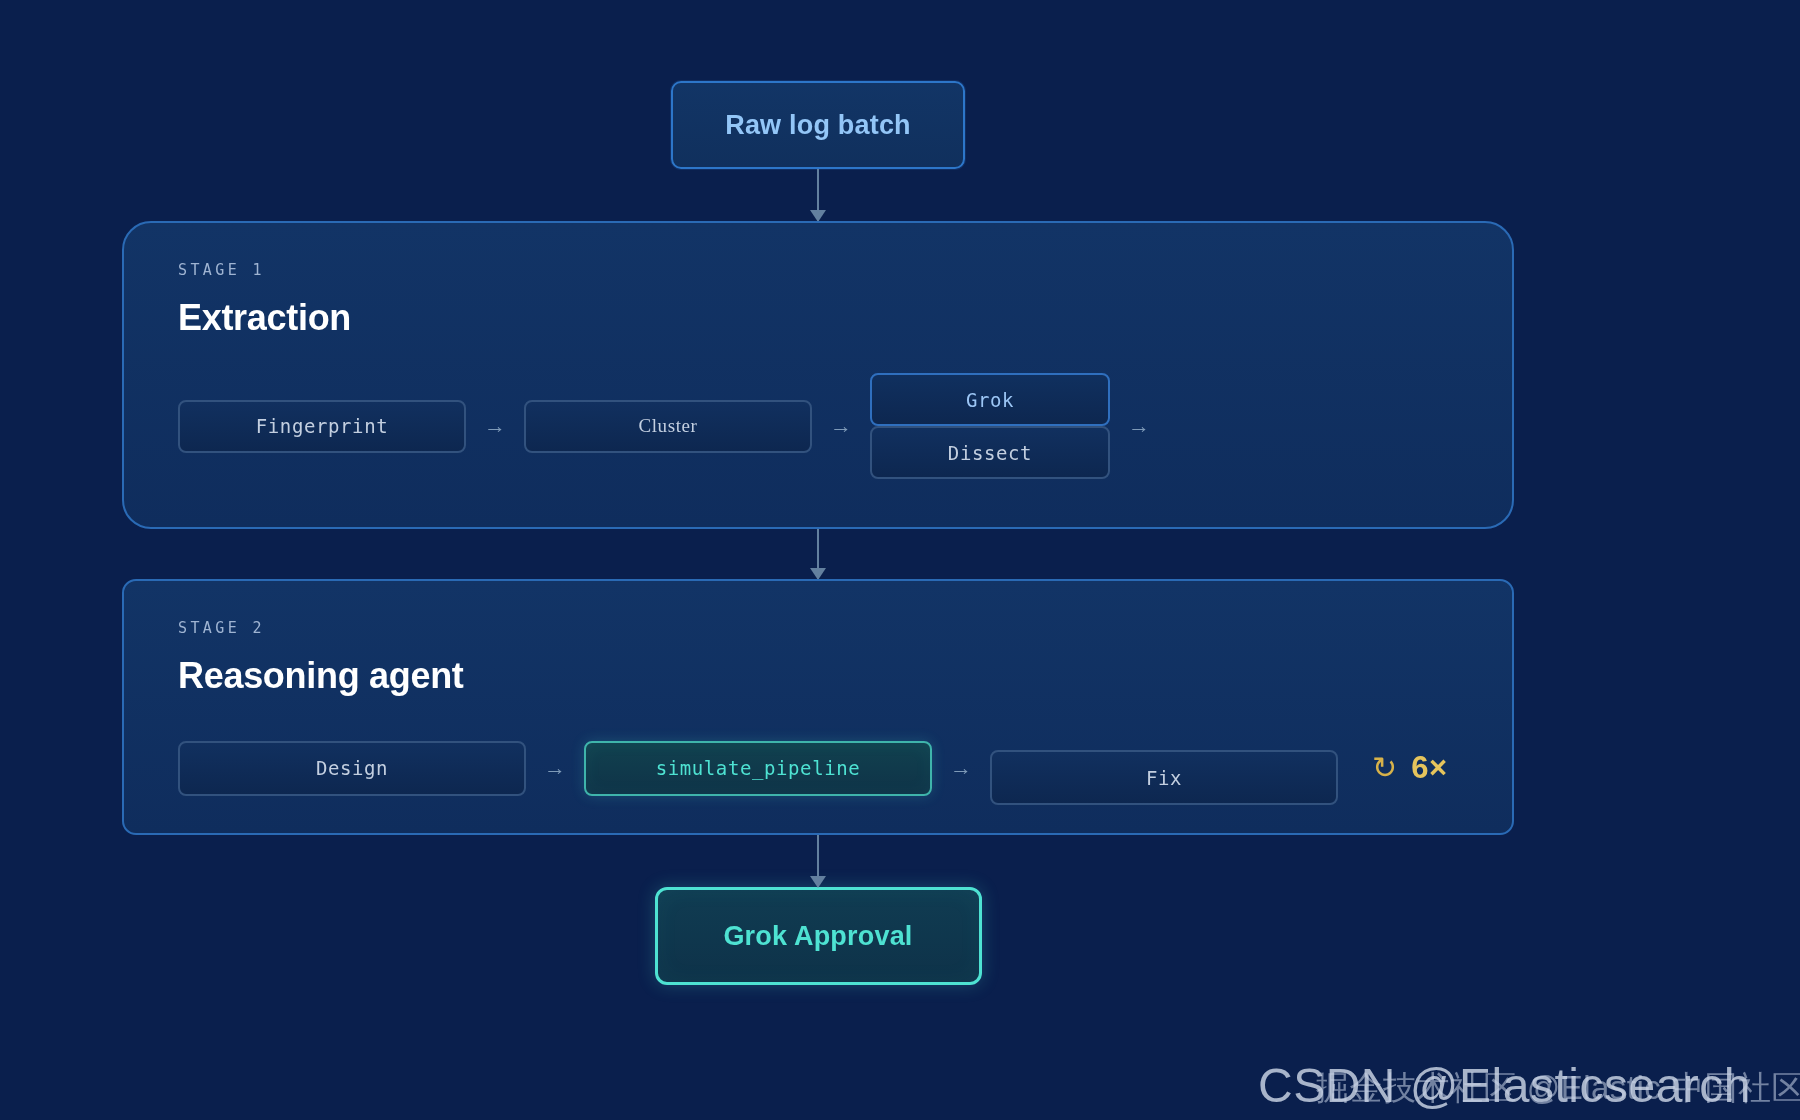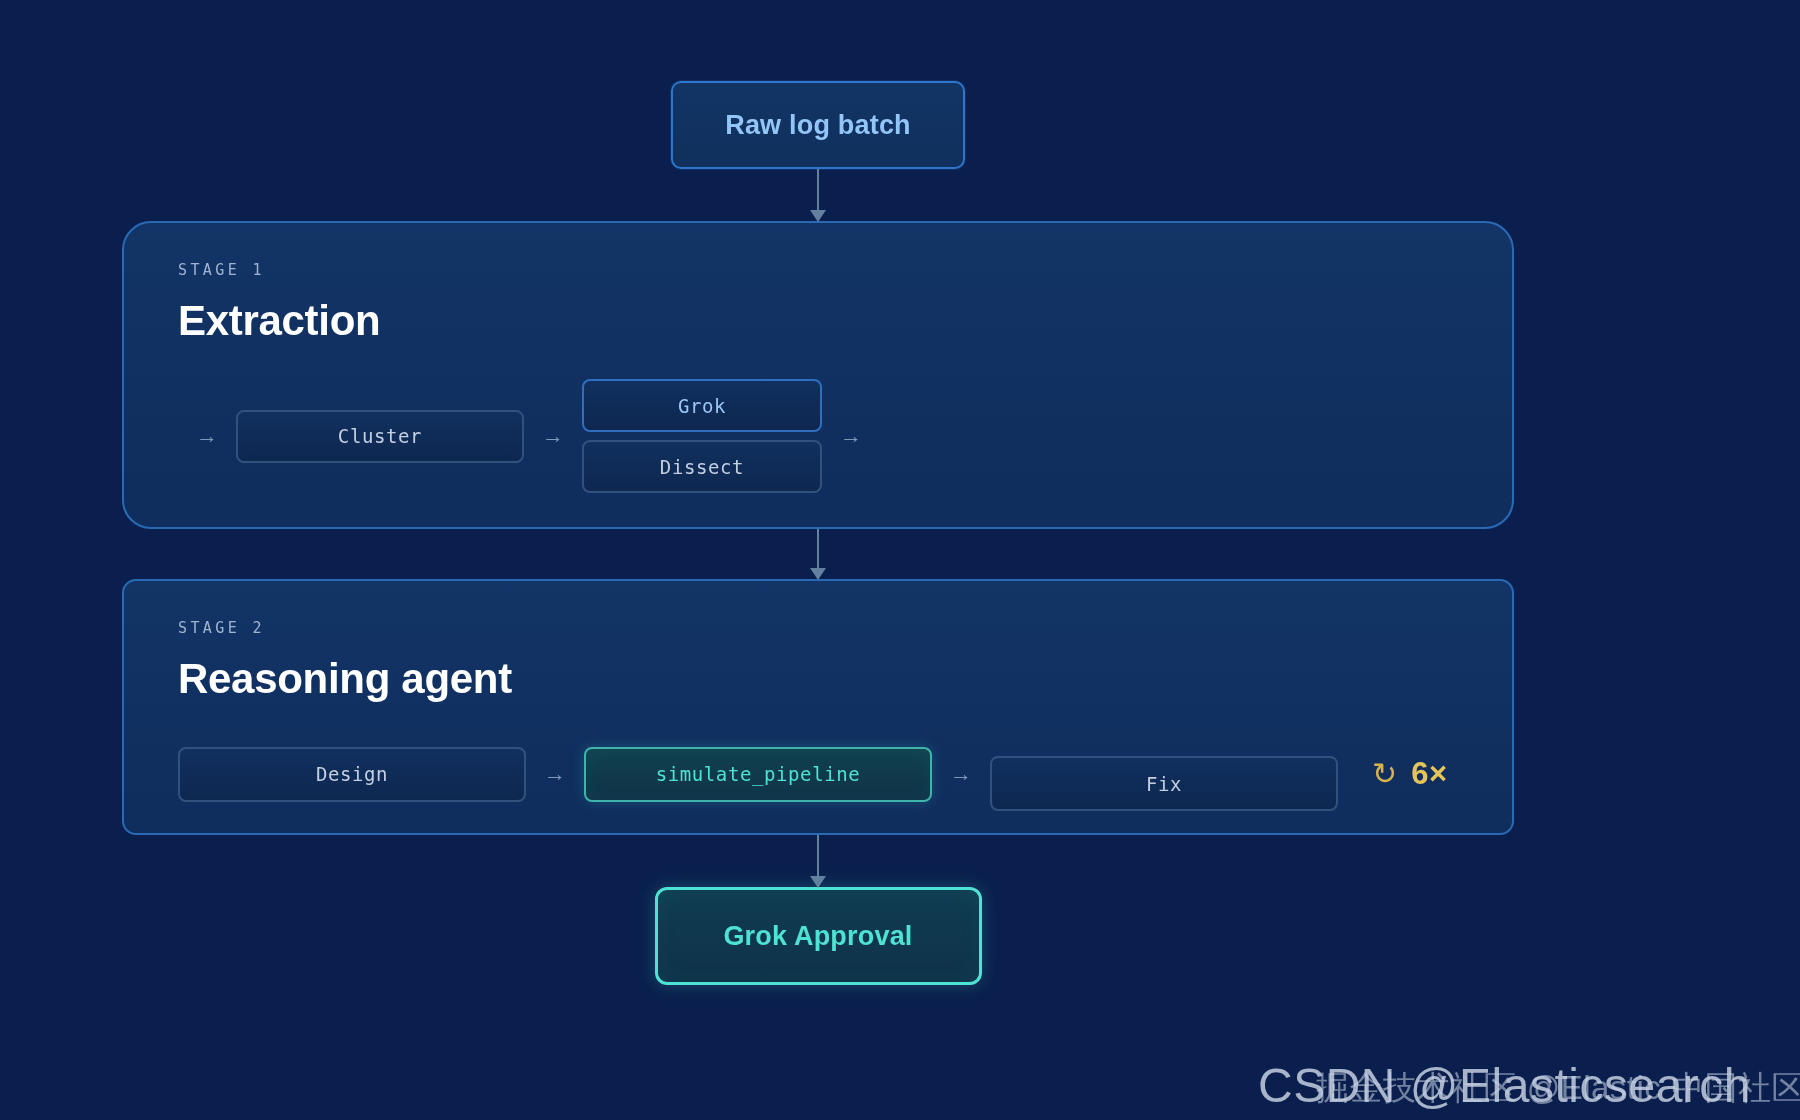--- a/index.html
+++ b/index.html
@@ -108,21 +108,21 @@
   .stage-2 { height: 256px; }
 
   .stage-kicker {
     font-family: "DejaVu Sans Mono", "Liberation Mono", monospace;
     font-size: 15px;
     letter-spacing: 3.4px;
     color: #9fb4d2;
     margin: 0 0 18px 0;
   }
   .stage-title {
-    font-size: 42px;
+    font-size: 36px;
     font-weight: bold;
     color: #ffffff;
     margin: 0 0 34px 0;
     letter-spacing: -0.3px;
   }
 
   
   .node-row {
     display: flex;
     align-items: center;
@@ -173,27 +173,26 @@
     padding: 0 12px;
     flex: 0 0 auto;
     text-align: center;
     min-width: 34px;
   }
 
   
   .branch {
     display: flex;
     flex-direction: column;
-    gap: 8px;
   }
   .branch .node { width: 240px; }
 
   
   .n-fingerprint { width: 288px; }
-  .n-cluster     { width: 288px; }
+  .n-cluster     { width: 288px; font-family: Liberation Serif, serif; }
   .n-winner      { width: 288px; }
 
   
   .n-design   { width: 348px; }
   .n-simulate { width: 348px; }
   .n-fix      { width: 348px; margin-top: 19px; }
 
   .n-simulate, .n-design, .n-fix { height: 55px; }
 
   
@@ -251,20 +250,21 @@
       <div class="shaft"></div>
       <div class="head"></div>
     </div>
 
     <section class="stage stage-1">
       <div class="stage-kicker">STAGE 1</div>
       <h2 class="stage-title">Extraction</h2>
 
       <div class="node-row">
 
+        <div class="node neutral n-fingerprint">Fingerprint</div>
 
         <span class="h-arrow">→</span>
 
         <div class="node neutral n-cluster">Cluster</div>
 
         <span class="h-arrow">→</span>
 
         <div class="branch">
           <div class="node blue">Grok</div>
           <div class="node neutral">Dissect</div>

